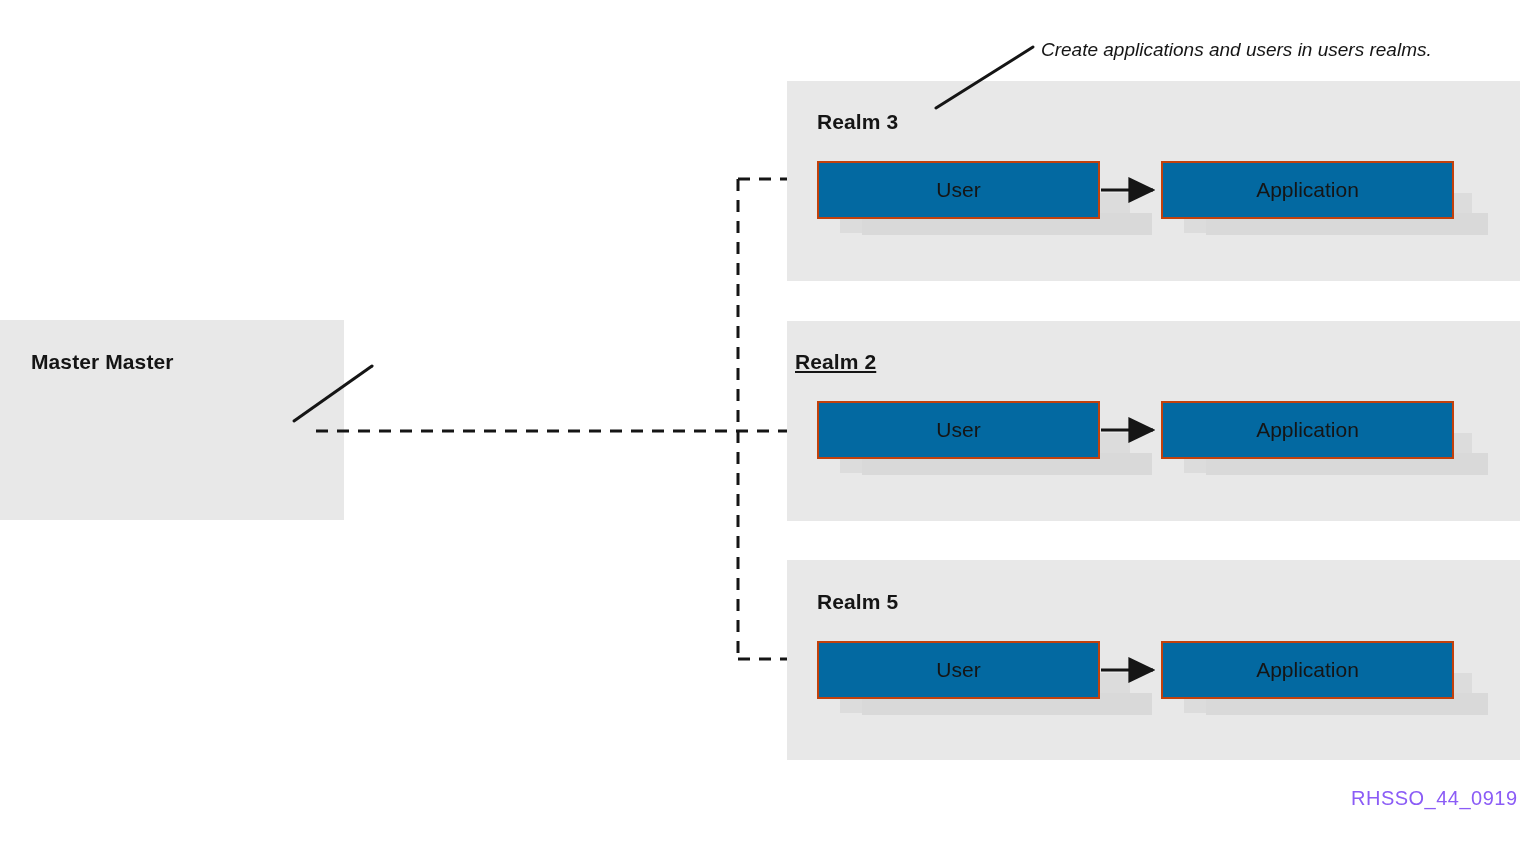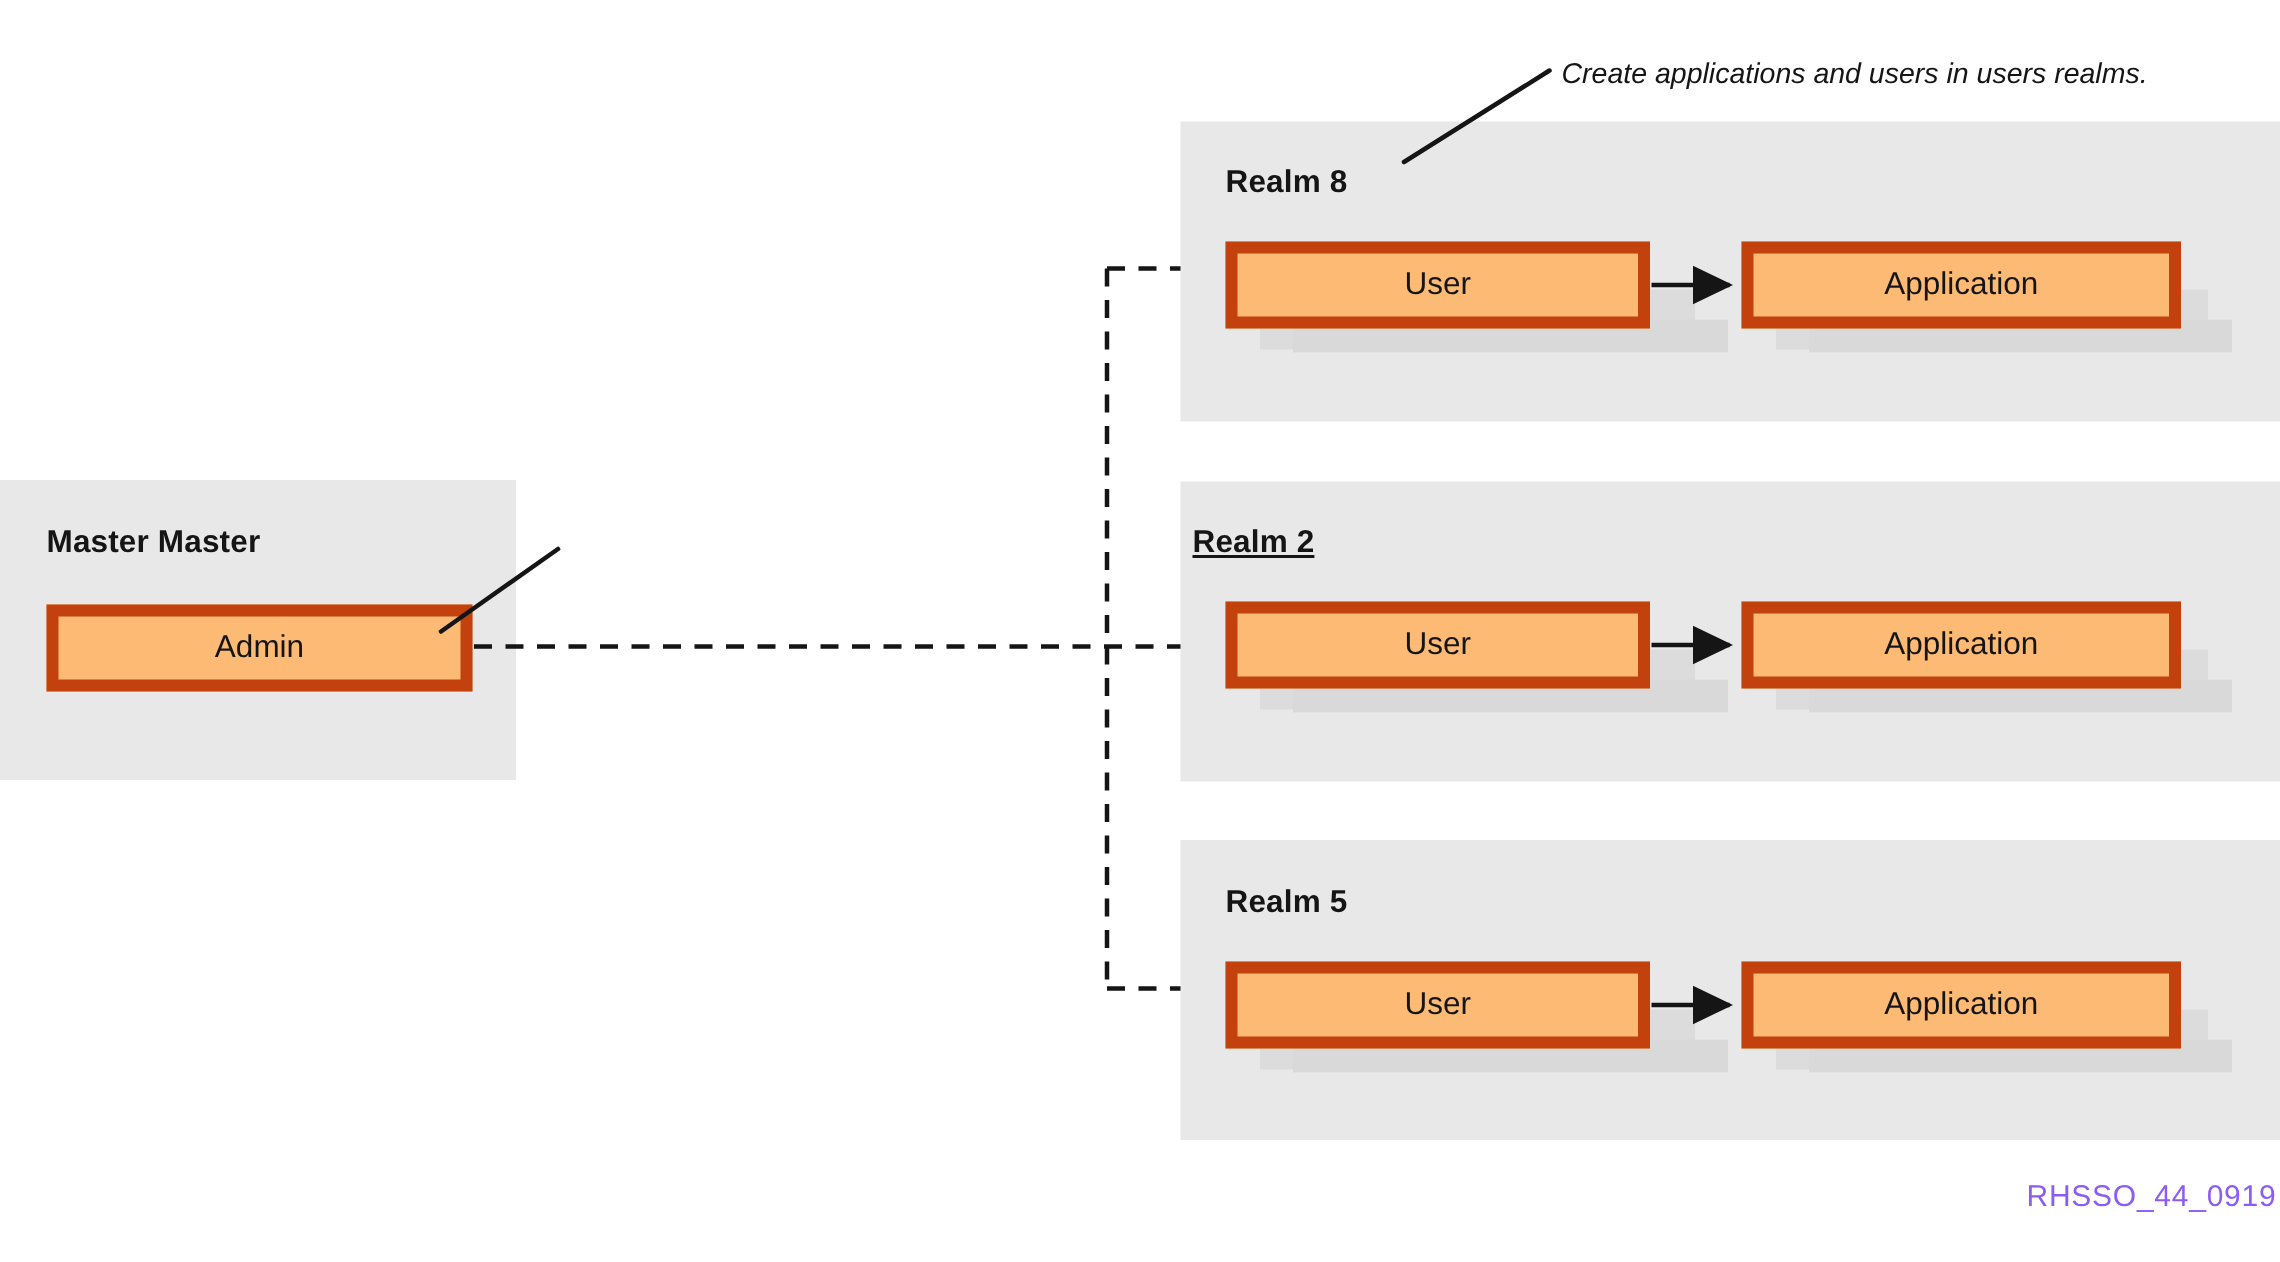--- a/index.html
+++ b/index.html
@@ -38,22 +38,22 @@
     position: absolute;
     background: #dcdcdc;
   }
   .stack-layer.l2 {
     background: #d9d9d9;
   }
 
   
   .node-box {
     position: absolute;
-    background: #fdba74;
-    border: 8px solid #c2410c;
+    background: #0369a1;
+    border: 2px solid #c2410c;
     box-sizing: border-box;
     display: flex;
     align-items: center;
     justify-content: center;
   }
   .node-label {
     font-size: 21px;
     color: #151515;
     white-space: nowrap;
   }
@@ -88,26 +88,23 @@
   }
 </style>
 </head>
 <body>
 
 <div id="canvas">
 
   <div class="panel" style="left:0px; top:320px; width:344px; height:200px;"></div>
   <div class="panel-title" style="left:31px; top:350px;">Master Master</div>
 
-  <div class="node-box" style="left:31px; top:403px; width:284px; height:58px;">
-    <span class="node-label">Admin</span>
-  </div>
 
   <div class="panel" style="left:787px; top:81px; width:733px; height:200px;"></div>
-  <div class="panel-title" style="left:817px; top:110px;">Realm 8</div>
+  <div class="panel-title" style="left:817px; top:110px;">Realm 3</div>
 
   <div class="stack-layer" style="left:840px; top:193px; width:290px; height:40px;"></div>
   <div class="stack-layer l2" style="left:862px; top:213px; width:290px; height:22px;"></div>
   <div class="node-box" style="left:817px; top:161px; width:283px; height:58px;">
     <span class="node-label">User</span>
   </div>
 
   <div class="stack-layer" style="left:1184px; top:193px; width:288px; height:40px;"></div>
   <div class="stack-layer l2" style="left:1206px; top:213px; width:282px; height:22px;"></div>
   <div class="node-box" style="left:1161px; top:161px; width:293px; height:58px;">

